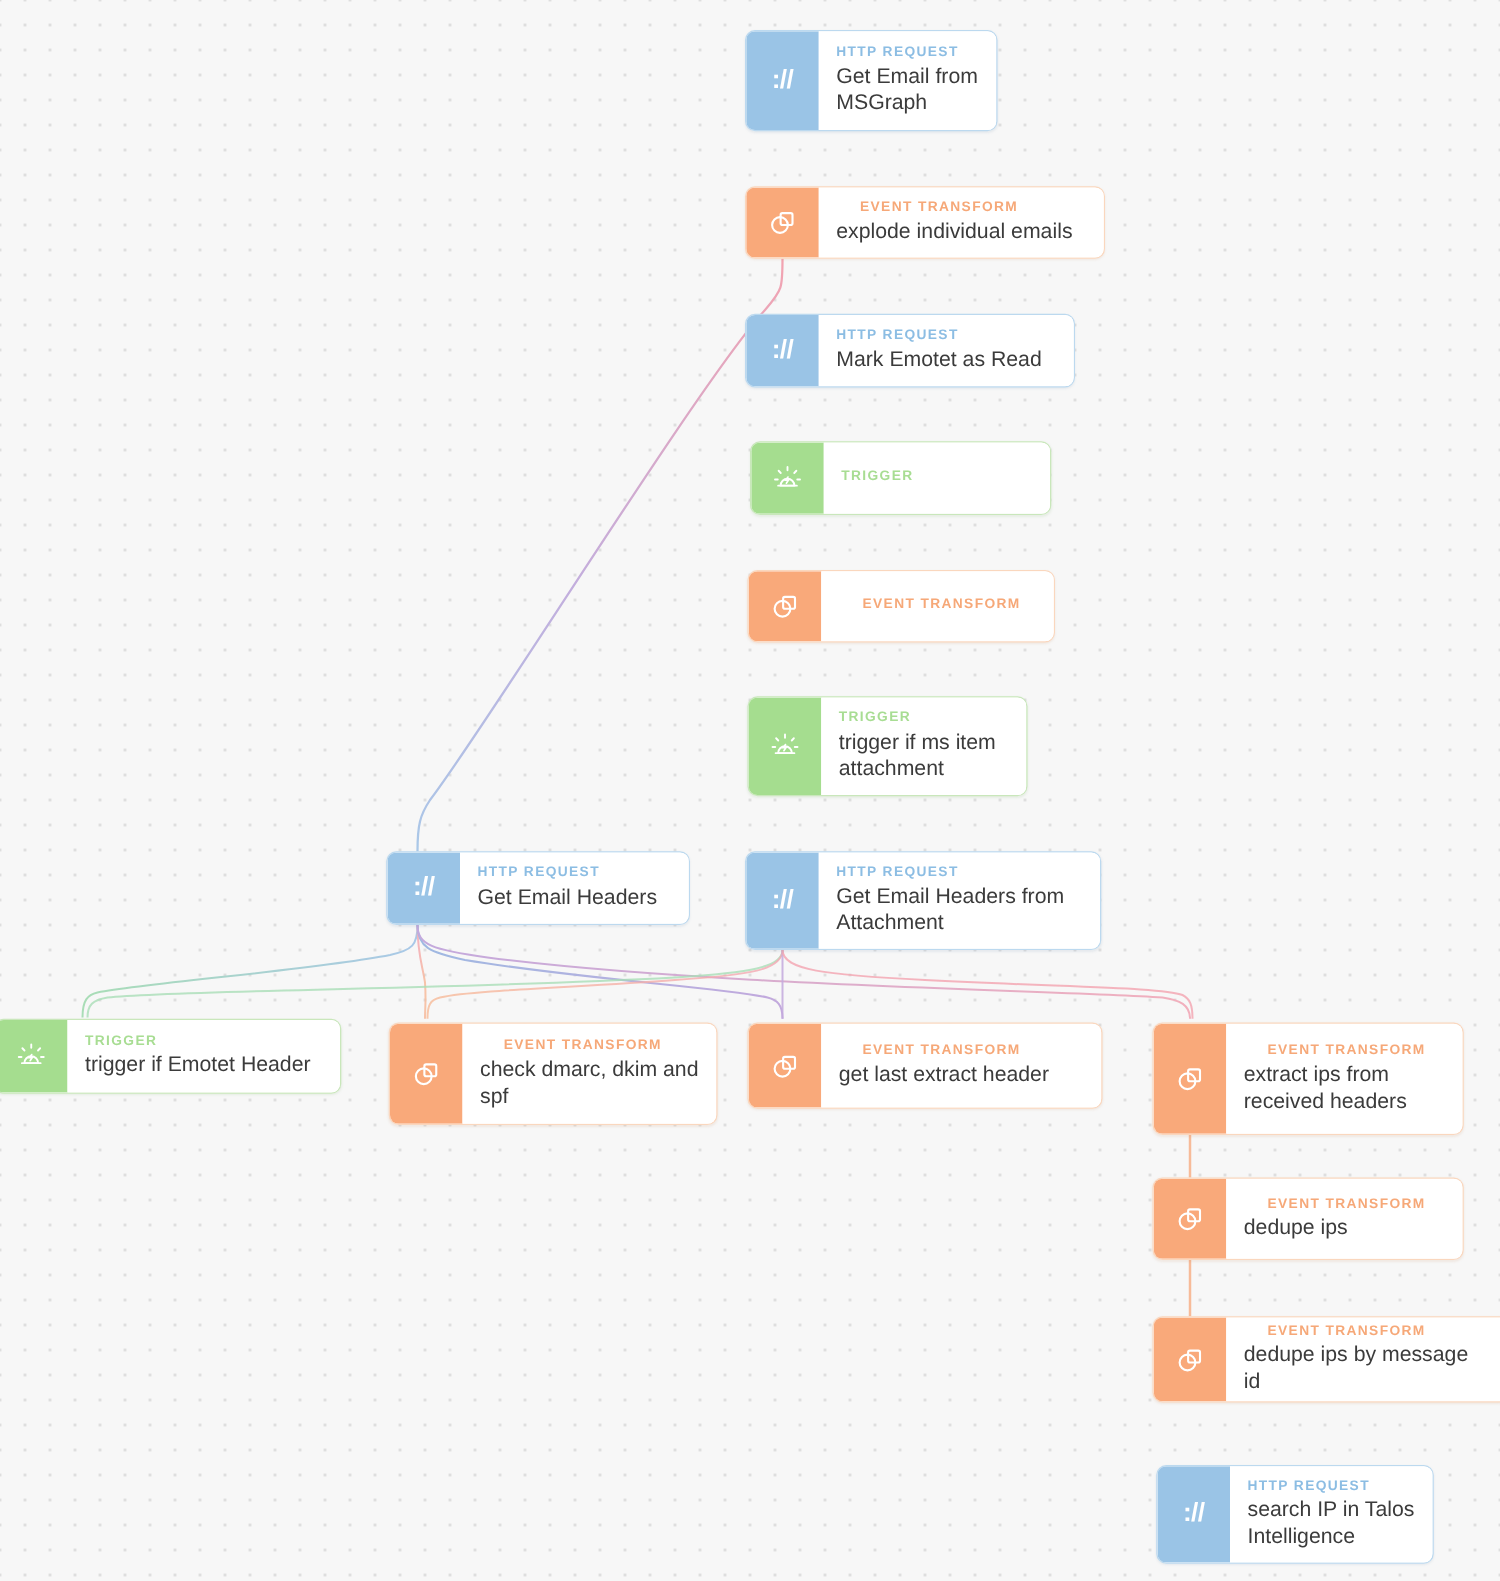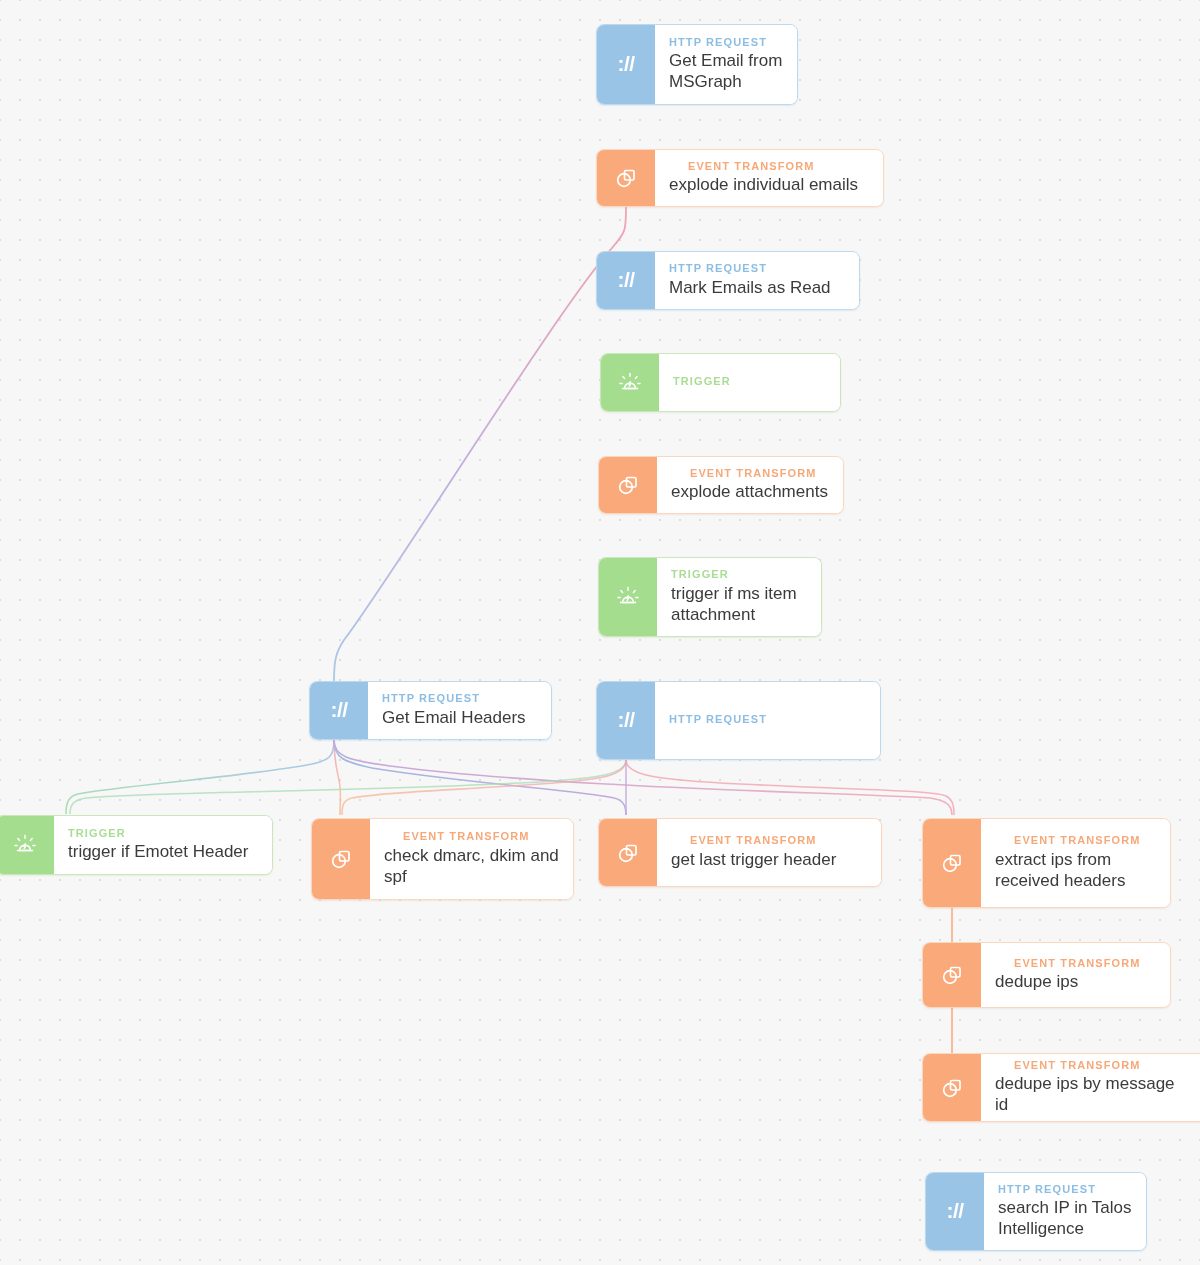--- a/index.html
+++ b/index.html
@@ -242,21 +242,21 @@
       <div class="node-title">explode individual emails</div>
     </div>
   </div>
 
   <div class="node t-http" style="left:596px; top:251px; width:264px; height:59px;">
     <div class="node-icon">
       <span class="icon-http">://</span>
     </div>
     <div class="node-body">
       <div class="node-kind">HTTP REQUEST</div>
-      <div class="node-title">Mark Emails as Read</div>
+      <div class="node-title">Mark Emotet as Read</div>
     </div>
   </div>
 
   <div class="node t-trigger" style="left:600px; top:353px; width:241px; height:59px;">
     <div class="node-icon">
       <svg class="icon-svg" width="26" height="26" viewBox="0 0 26 26" fill="none" stroke="#ffffff" stroke-width="1.5" stroke-linecap="round">
         <path d="M7.5 18.5 a5.5 5.5 0 0 1 11 0 z"></path>
         <line x1="5.5" y1="18.5" x2="20.5" y2="18.5"></line>
         <line x1="13" y1="6.2" x2="13" y2="3.6"></line>
         <line x1="7.6" y1="8.4" x2="5.9" y2="6.6"></line>
@@ -273,21 +273,20 @@
 
   <div class="node t-transform" style="left:598px; top:456px; width:246px; height:58px;">
     <div class="node-icon">
       <svg class="icon-svg" width="26" height="26" viewBox="0 0 26 26" fill="none" stroke="#ffffff" stroke-width="1.7">
         <circle cx="11" cy="15" r="6.3"></circle>
         <rect x="11.5" y="5.5" width="9.5" height="9.5" rx="1.4"></rect>
       </svg>
     </div>
     <div class="node-body">
       <div class="node-kind">EVENT TRANSFORM</div>
-      <div class="node-title">explode attachments</div>
     </div>
   </div>
 
   <div class="node t-trigger" style="left:598px; top:557px; width:224px; height:80px;">
     <div class="node-icon">
       <svg class="icon-svg" width="26" height="26" viewBox="0 0 26 26" fill="none" stroke="#ffffff" stroke-width="1.5" stroke-linecap="round">
         <path d="M7.5 18.5 a5.5 5.5 0 0 1 11 0 z"></path>
         <line x1="5.5" y1="18.5" x2="20.5" y2="18.5"></line>
         <line x1="13" y1="6.2" x2="13" y2="3.6"></line>
         <line x1="7.6" y1="8.4" x2="5.9" y2="6.6"></line>
@@ -313,20 +312,22 @@
       <div class="node-title">Get Email Headers</div>
     </div>
   </div>
 
   <div class="node t-http" style="left:596px; top:681px; width:285px; height:79px;">
     <div class="node-icon">
       <span class="icon-http">://</span>
     </div>
     <div class="node-body">
       <div class="node-kind">HTTP REQUEST</div>
+      <div class="node-title">Get Email Headers from
+Attachment</div>
     </div>
   </div>
 
   <div class="node t-trigger" style="left:-5px; top:815px; width:278px; height:60px;">
     <div class="node-icon">
       <svg class="icon-svg" width="26" height="26" viewBox="0 0 26 26" fill="none" stroke="#ffffff" stroke-width="1.5" stroke-linecap="round">
         <path d="M7.5 18.5 a5.5 5.5 0 0 1 11 0 z"></path>
         <line x1="5.5" y1="18.5" x2="20.5" y2="18.5"></line>
         <line x1="13" y1="6.2" x2="13" y2="3.6"></line>
         <line x1="7.6" y1="8.4" x2="5.9" y2="6.6"></line>
@@ -358,21 +359,21 @@
 
   <div class="node t-transform" style="left:598px; top:818px; width:284px; height:69px;">
     <div class="node-icon">
       <svg class="icon-svg" width="26" height="26" viewBox="0 0 26 26" fill="none" stroke="#ffffff" stroke-width="1.7">
         <circle cx="11" cy="15" r="6.3"></circle>
         <rect x="11.5" y="5.5" width="9.5" height="9.5" rx="1.4"></rect>
       </svg>
     </div>
     <div class="node-body">
       <div class="node-kind">EVENT TRANSFORM</div>
-      <div class="node-title">get last trigger header</div>
+      <div class="node-title">get last extract header</div>
     </div>
   </div>
 
   <div class="node t-transform" style="left:922px; top:818px; width:249px; height:90px;">
     <div class="node-icon">
       <svg class="icon-svg" width="26" height="26" viewBox="0 0 26 26" fill="none" stroke="#ffffff" stroke-width="1.7">
         <circle cx="11" cy="15" r="6.3"></circle>
         <rect x="11.5" y="5.5" width="9.5" height="9.5" rx="1.4"></rect>
       </svg>
     </div>

